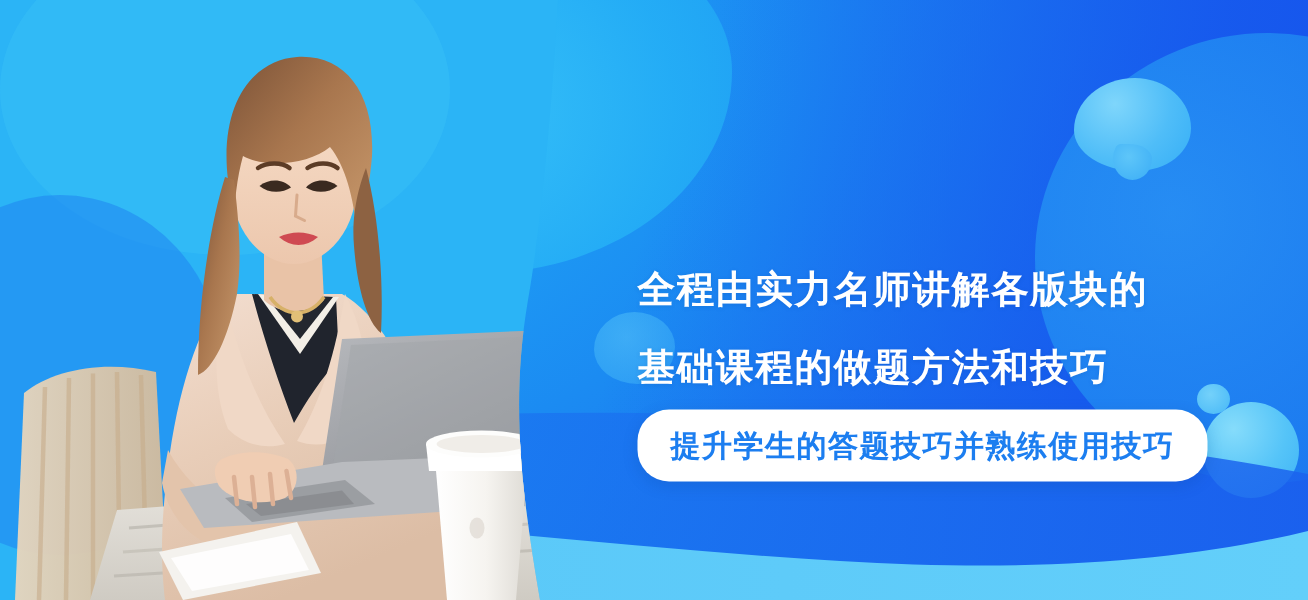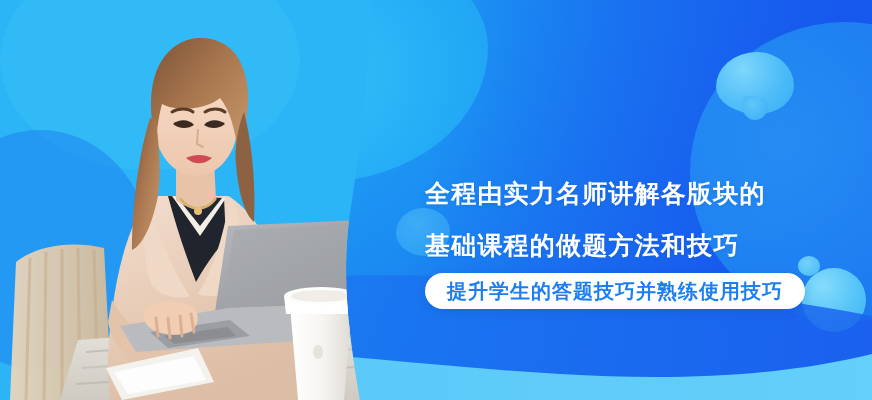--- a/index.html
+++ b/index.html
@@ -100,21 +100,21 @@
     font-size:25px;line-height:34px;font-weight:bold;
     color:#ffffff;letter-spacing:1.2px;
     text-shadow:0 1px 3px rgba(12,70,150,.18);
     white-space:nowrap;
   }
   .sub1{top:176px;}
   .sub2{top:228px;}
 
   .pill{
     position:absolute;left:425px;top:273px;
-    width:380px;height:36px;
+    width:380px;height:48px;
     background:#ffffff;
     border-radius:21px;
     box-shadow:0 3px 10px rgba(10,60,140,.18);
     display:flex;align-items:center;justify-content:center;
   }
   .pill-text{
     font-size:20px;font-weight:bold;color:#1c7ef0;letter-spacing:1px;
     white-space:nowrap;
   }
 </style>

